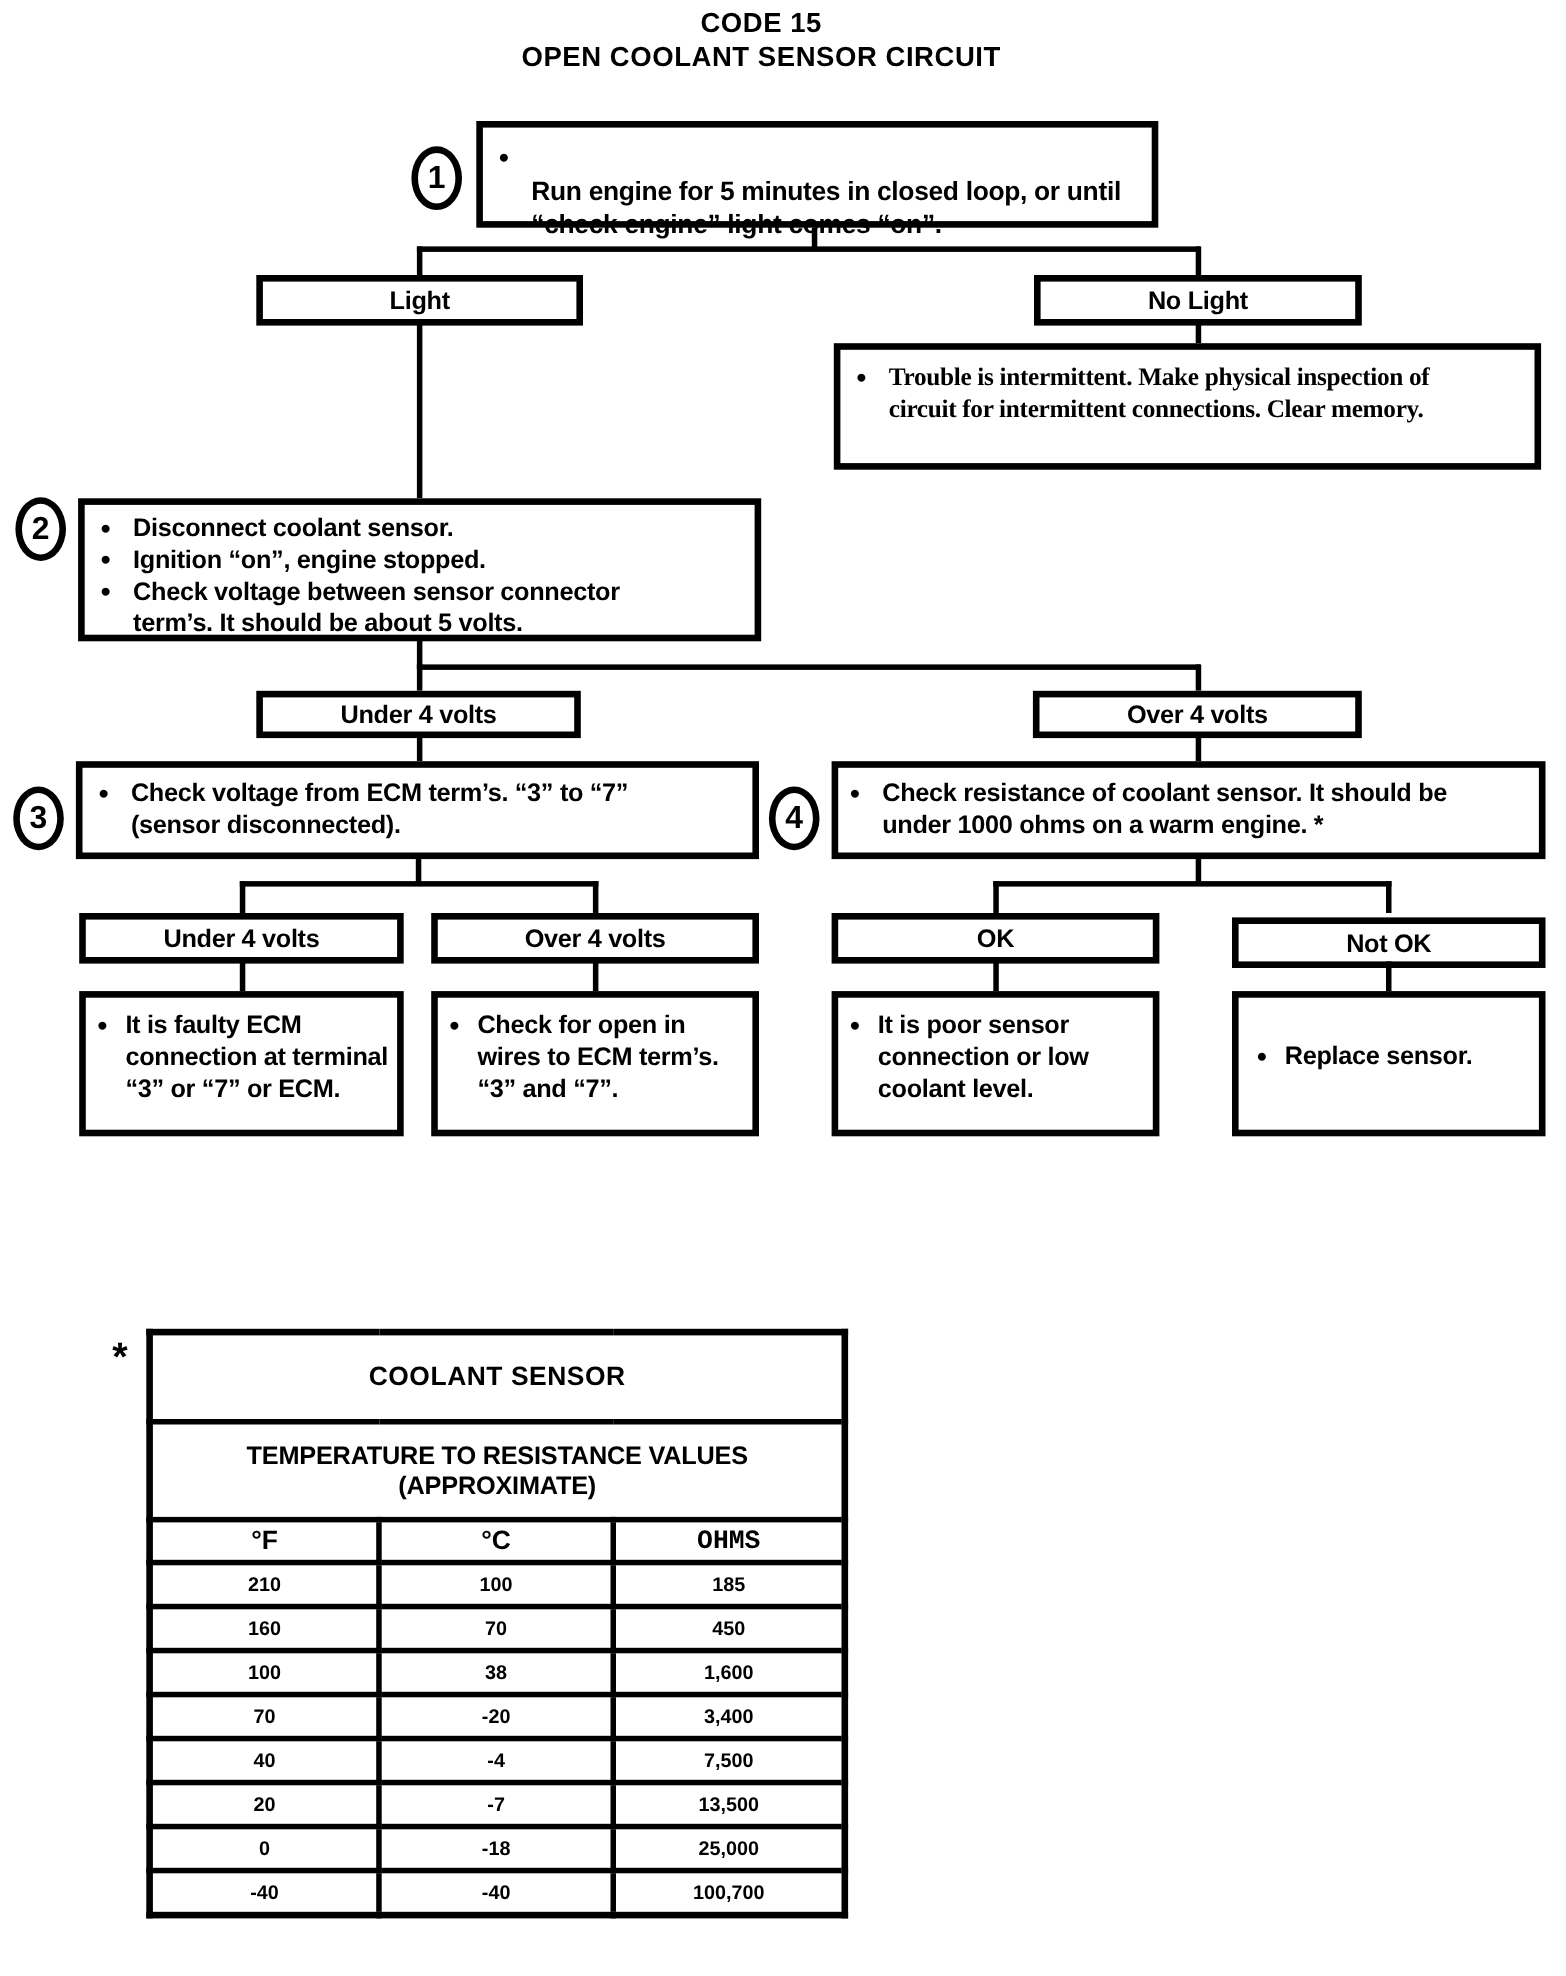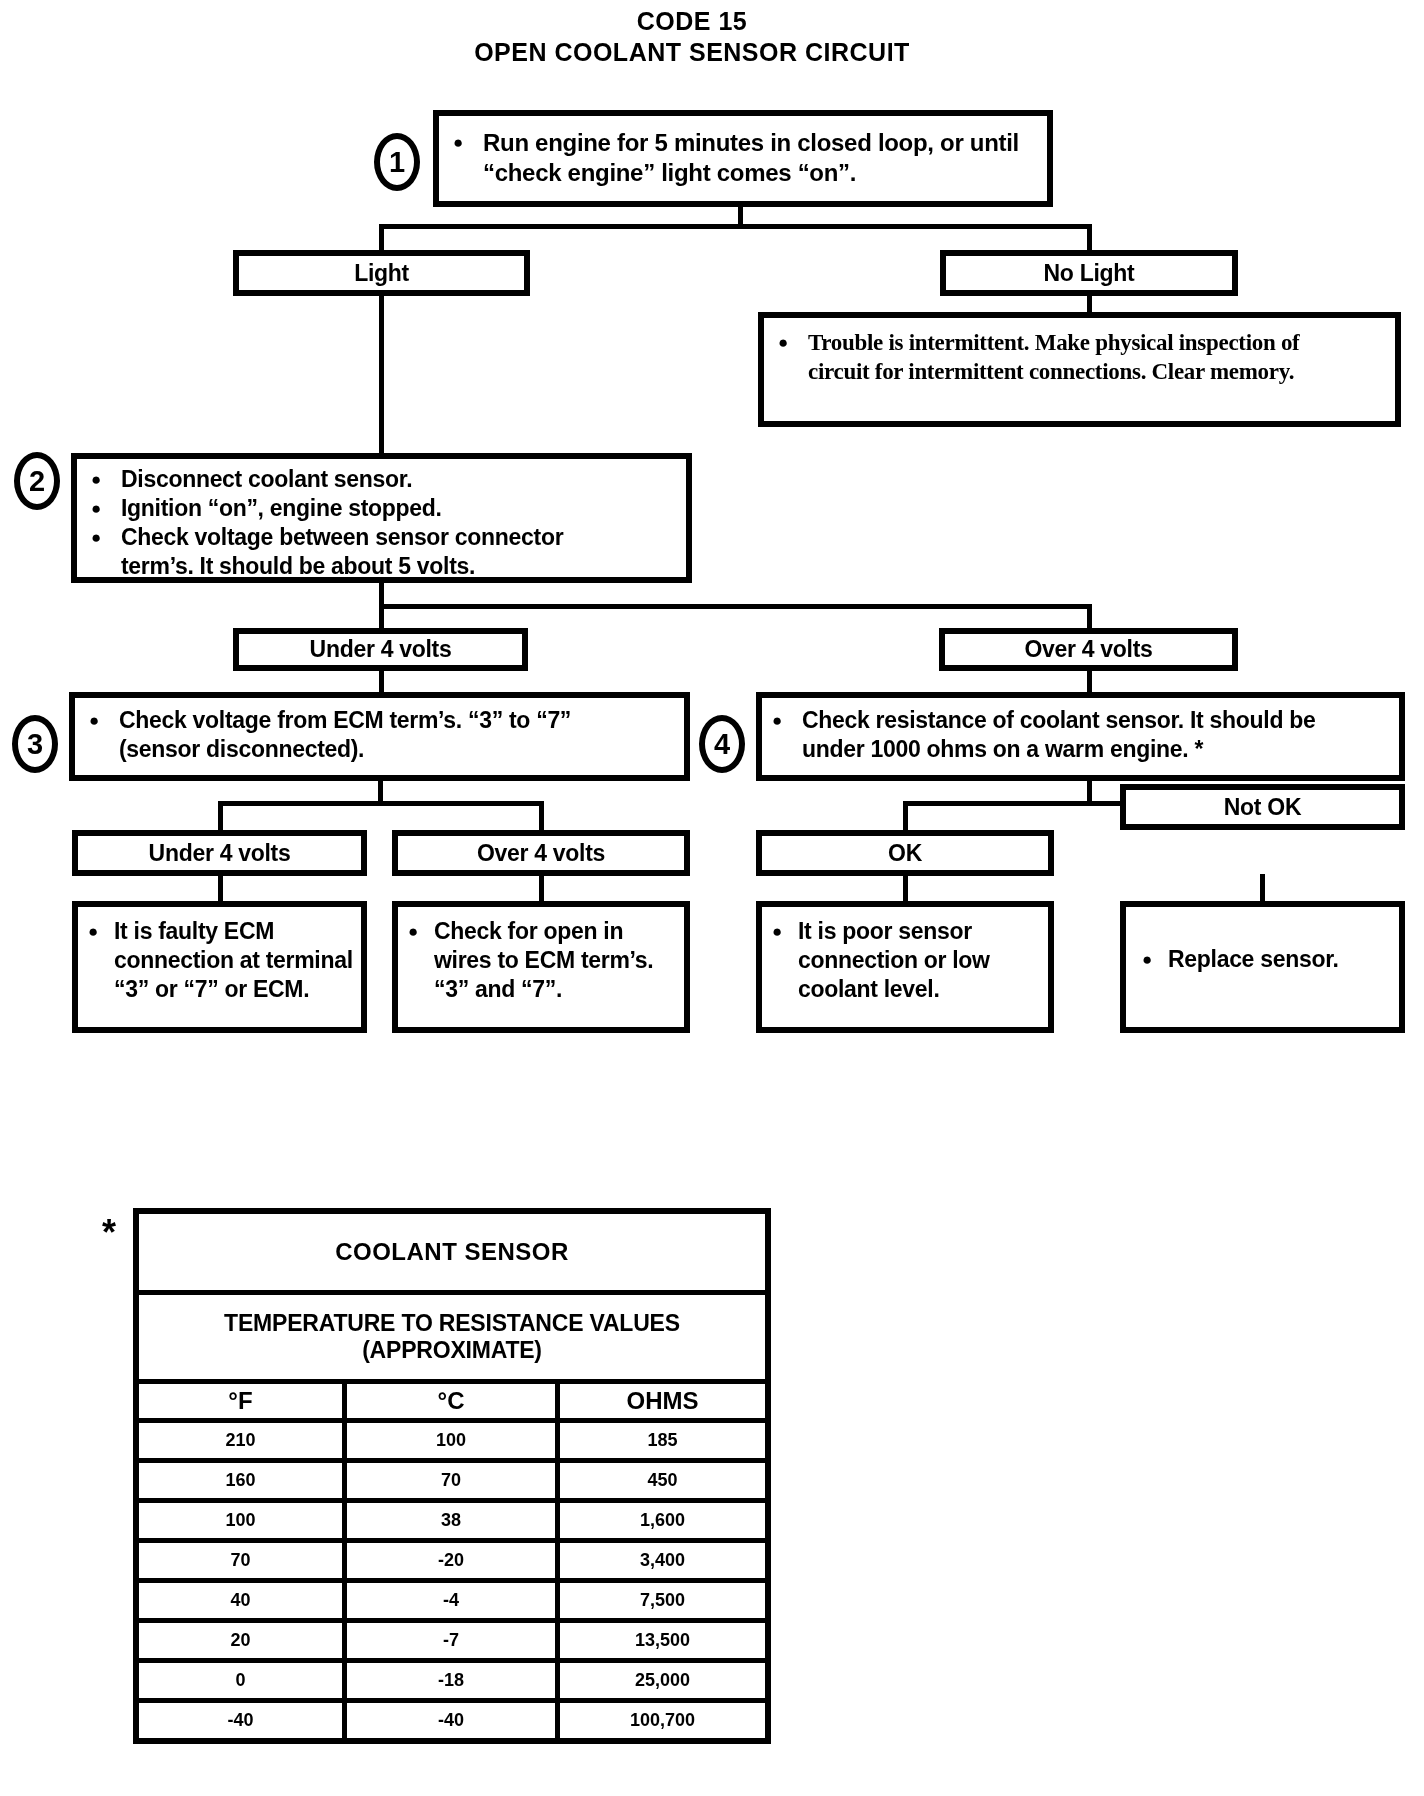--- a/index.html
+++ b/index.html
@@ -15,40 +15,40 @@
     position:absolute; border:6px solid #000; background:#fff; box-sizing:border-box;
   }
   .flabel {
     display:flex; align-items:center; justify-content:center;
     font-size:23px; letter-spacing:-0.3px;
   }
   .bullets { padding:8px 10px 4px 14px; }
   .bullet-row { display:flex; align-items:flex-start; }
   .bul { width:30px; flex:0 0 30px; font-size:17px; line-height:29px; text-align:left; }
   .btxt { font-size:23px; line-height:29px; letter-spacing:-0.3px; }
-  .big .btxt { font-size:24px; line-height:30px; }
+  .big .btxt { font-size:24px; line-height:30px;margin-top:32px; }
 
   .vln, .hln { position:absolute; background:#000; }
   .vln { width:5px; } .hln { height:5px; }
 
   .circ {
     position:absolute; width:46px; height:58px; border:6px solid #000; border-radius:50%;
     background:#fff; box-sizing:border-box; display:flex; align-items:center; justify-content:center;
     font-size:29px;
   }
 
   .footnote-star { position:absolute; left:102px; top:1212px; font-size:36px; }
 
   table.rtable { position:absolute; left:133px; top:1208px; border-collapse:collapse; border:6px solid #000; background:#fff; }
   table.rtable td { border:5px solid #000; text-align:center; vertical-align:middle; padding:0; }
   td.t-title  { height:76px; font-size:24px; letter-spacing:0.5px; }
   td.t-sub    { height:84px; font-size:23px; line-height:27px; letter-spacing:-0.2px; }
   td.t-head   { height:34px; font-size:24px; }
   td.t-cell   { height:35px; font-size:18px; }
-  .c1 { width:203px; } .c2 { width:208px; } .c3 { width:205px; }
+  .c1 { width:203px; } .c2 { width:208px; } .c3 { width:205px;font-family:Liberation Mono, monospace; }
 
   .w545 { max-width:545px; } .w500 { max-width:500px;font-family:Liberation Serif, serif; } .w490 { max-width:490px; }
   .w480 { max-width:480px; } .w575 { max-width:575px; } .w212 { max-width:212px; }
   .pad-mid { padding-top:38px; }
 </style>
 </head>
 <body>
 
 <div class="page">
 
@@ -150,21 +150,21 @@
   <div class="vln" style="left:539px; top:801px; height:29px;"></div>
 
   <div class="vln" style="left:1087px; top:779px; height:26px;"></div>
   <div class="hln" style="left:903px; top:801px; width:362px;"></div>
   <div class="vln" style="left:903px; top:801px; height:29px;"></div>
   <div class="vln" style="left:1260px; top:801px; height:29px;"></div>
 
   <div class="fbox flabel" style="left:72px; top:830px; width:295px; height:46px;">Under 4 volts</div>
   <div class="fbox flabel" style="left:392px; top:830px; width:298px; height:46px;">Over 4 volts</div>
   <div class="fbox flabel" style="left:756px; top:830px; width:298px; height:46px;">OK</div>
-  <div class="fbox flabel" style="left:1120px; top:784px; width:285px; height:46px;">Not OK</div>
+  <div class="fbox flabel" style="left:1120px; top:834px; width:285px; height:46px;">Not OK</div>
 
   <div class="vln" style="left:218px; top:874px; height:27px;"></div>
   <div class="vln" style="left:539px; top:874px; height:27px;"></div>
   <div class="vln" style="left:903px; top:874px; height:27px;"></div>
   <div class="vln" style="left:1260px; top:874px; height:27px;"></div>
 
   <div class="fbox" style="left:72px; top:901px; width:295px; height:132px;">
     <div class="bullets" style="padding:10px 8px 4px 10px;">
       <div class="bullet-row">
         <span class="bul" style="width:26px; flex-basis:26px;">●</span>

